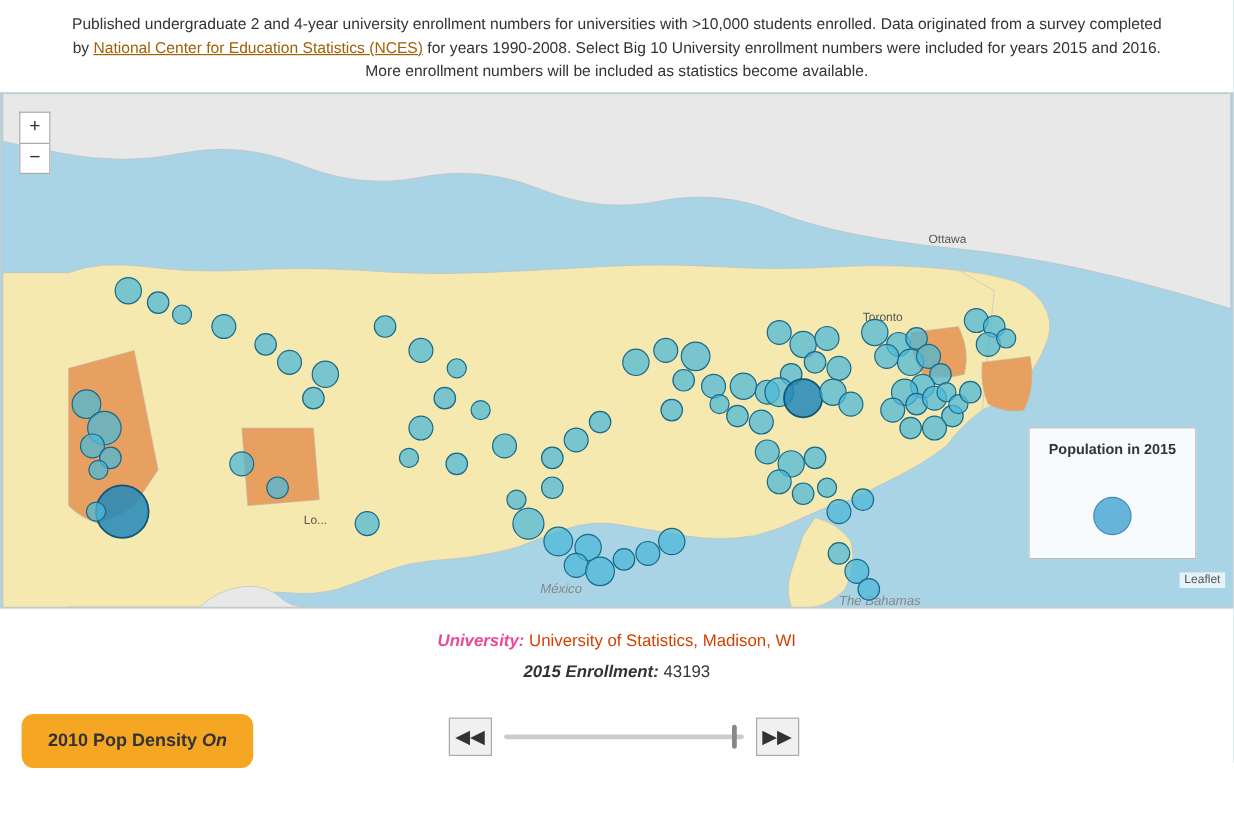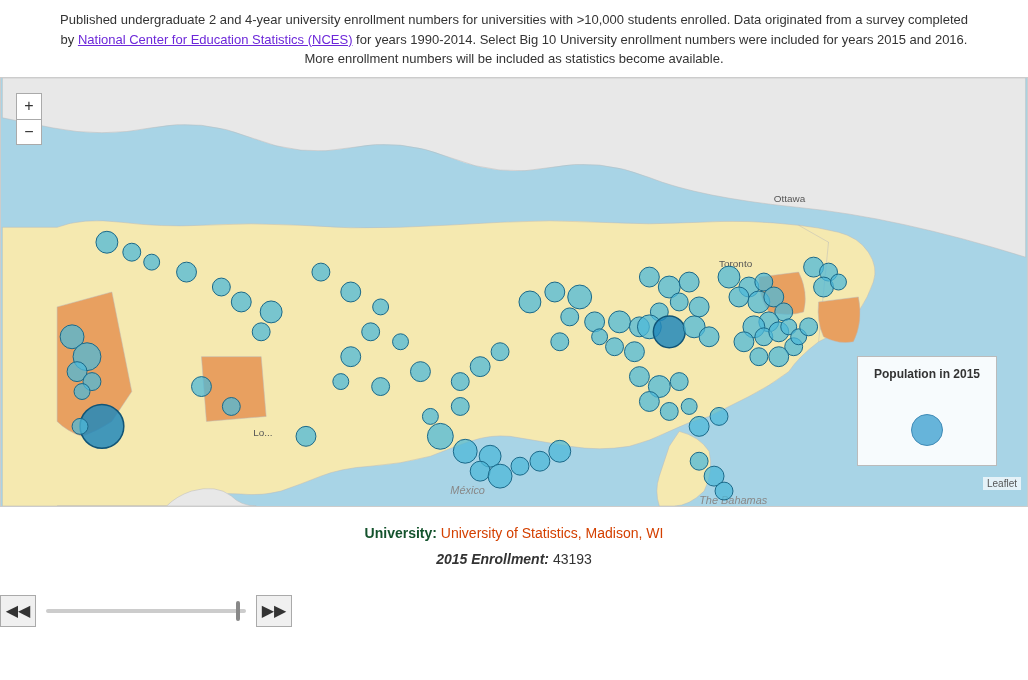--- a/index.html
+++ b/index.html
@@ -13,21 +13,21 @@
 
     
     .header-text {
       text-align: center;
       font-size: 13px;
       color: #333;
       padding: 10px 60px 8px;
       line-height: 1.5;
     }
     .header-text a {
-      color: #6d28d9;
+      color: #a16207;
       text-decoration: underline;
     }
 
     
     .map-container {
       position: relative;
       width: 100%;
       height: 430px;
       background: #a8d4e6;
       overflow: hidden;
@@ -110,21 +110,22 @@
 
     
     .university-info {
       text-align: center;
       padding: 18px 0 6px;
       font-size: 14px;
       color: #333;
     }
     .university-info .label {
       font-weight: bold;
-      color: #14532d;
+      font-style: italic;
+      color: #ec4899;
     }
     .university-info .value {
       color: #d44000;
     }
     .enrollment-info {
       text-align: center;
       font-size: 14px;
       padding: 4px 0 14px;
       color: #333;
     }
@@ -206,21 +207,21 @@
       stroke: #115577;
       stroke-width: 1.5;
     }
   </style>
 </head>
 <body>
 
 <div class="header-text">
   <span>Published undergraduate 2 and 4-year university enrollment numbers for universities with &gt;10,000 students enrolled. Data originated from a survey completed by</span>
   <a href="#">National Center for Education Statistics (NCES)</a>
-  <span>for years 1990-2014. Select Big 10 University enrollment numbers were included for years 2015 and 2016. More enrollment numbers will be included as statistics become available.</span>
+  <span>for years 1990-2008. Select Big 10 University enrollment numbers were included for years 2015 and 2016. More enrollment numbers will be included as statistics become available.</span>
 </div>
 
 <div class="map-container">
 
   <svg class="map-svg" viewBox="0 0 1028 430" xmlns="http://www.w3.org/2000/svg">
 
     <rect width="1028" height="430" fill="#a8d4e6"></rect>
 
     <path class="land-canada" d="M0,0 L1028,0 L1028,180 Q900,140 800,130 Q700,120 650,100 Q600,80 550,90 Q500,100 450,80 Q400,60 350,70 Q300,80 250,60 Q200,40 150,50 Q100,60 50,50 L0,40 Z"></path>
 
@@ -371,20 +372,23 @@
   <span class="label">University:</span>
   <span class="value">University of Statistics, Madison, WI</span>
 </div>
 
 <div class="enrollment-info">
   <span class="label">2015 Enrollment:</span>
   <span>43193</span>
 </div>
 
 <div style="display:flex; align-items:center; justify-content:space-between; padding: 4px 0 0;">
+  <button class="toggle-btn">
+    <span>2010 Pop Density </span><em>On</em>
+  </button>
 
   <div class="slider-section">
     <button class="nav-btn">◀◀</button>
     <div class="slider-track">
       <div class="slider-thumb"></div>
     </div>
     <button class="nav-btn">▶▶</button>
   </div>
 
   <div style="width:200px;"></div>

